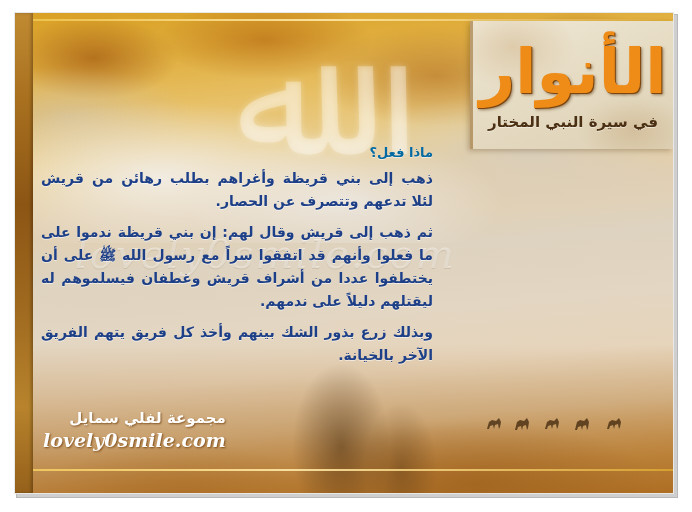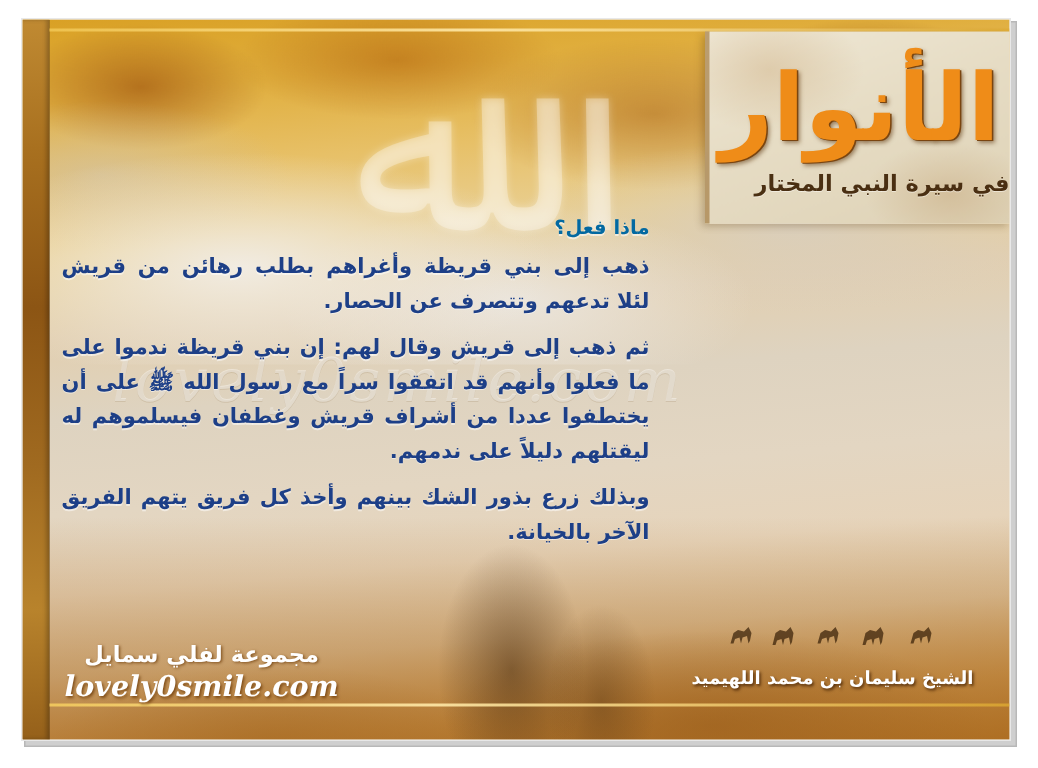--- a/index.html
+++ b/index.html
@@ -200,21 +200,21 @@
     color: #ef8c18;
     text-shadow:
        1px 1px 0 #7a4510,
        2px 2px 3px rgba(90,50,10,.55);
     letter-spacing: -2px;
   }
   .title-sub {
     position: relative;
     z-index: 2;
     margin-top: 4px;
-    text-align: right;
+    text-align: center;
     direction: rtl;
     font-family: "DejaVu Sans", sans-serif;
     font-size: 15px;
     font-weight: bold;
     color: #4a2f12;
     text-shadow: 0 1px 0 rgba(255,255,255,.45);
   }
 
   
   .content {
@@ -243,23 +243,23 @@
     text-align: justify;
     text-justify: inter-word;
     text-shadow: 0 1px 0 rgba(255,255,255,.50);
   }
   .para:last-child { margin-bottom: 16px; }
 
   
   .footer-left {
     position: absolute;
     left: 28px;
-    bottom: 24px;
-    direction: rtl;
-    text-align: center;
+    bottom: 42px;
+    direction: rtl;
+    text-align: right;
   }
   .footer-ar {
     font-family: "DejaVu Sans", sans-serif;
     font-size: 15px;
     font-weight: bold;
     color: #ffffff;
     text-shadow: 1px 1px 2px rgba(110,60,10,.75);
     line-height: 19px;
   }
   .footer-url {
@@ -339,16 +339,15 @@
         <path d="M100 27 l2-8 3-2 4 1 3-3 2 4 -1 6 -1 2 -1-5 -3 1 -1 4 -1-4 -3 1 -1 3z"></path>
         <path d="M132 26 l2-7 3-2 4 1 3-3 2 4 -1 5 -1 2 -1-5 -3 1 -1 4 -1-4 -3 1 -1 3z"></path>
       </g>
     </svg>
 
     <div class="footer-left">
       <div class="footer-ar">مجموعة لفلي سمايل</div>
       <div class="footer-url">lovely0smile.com</div>
     </div>
 
-    <div class="footer-author">الشيخ سليمان بن محمد اللهيميد</div>
 
   </div>
 </div>
 
 </body></html>

